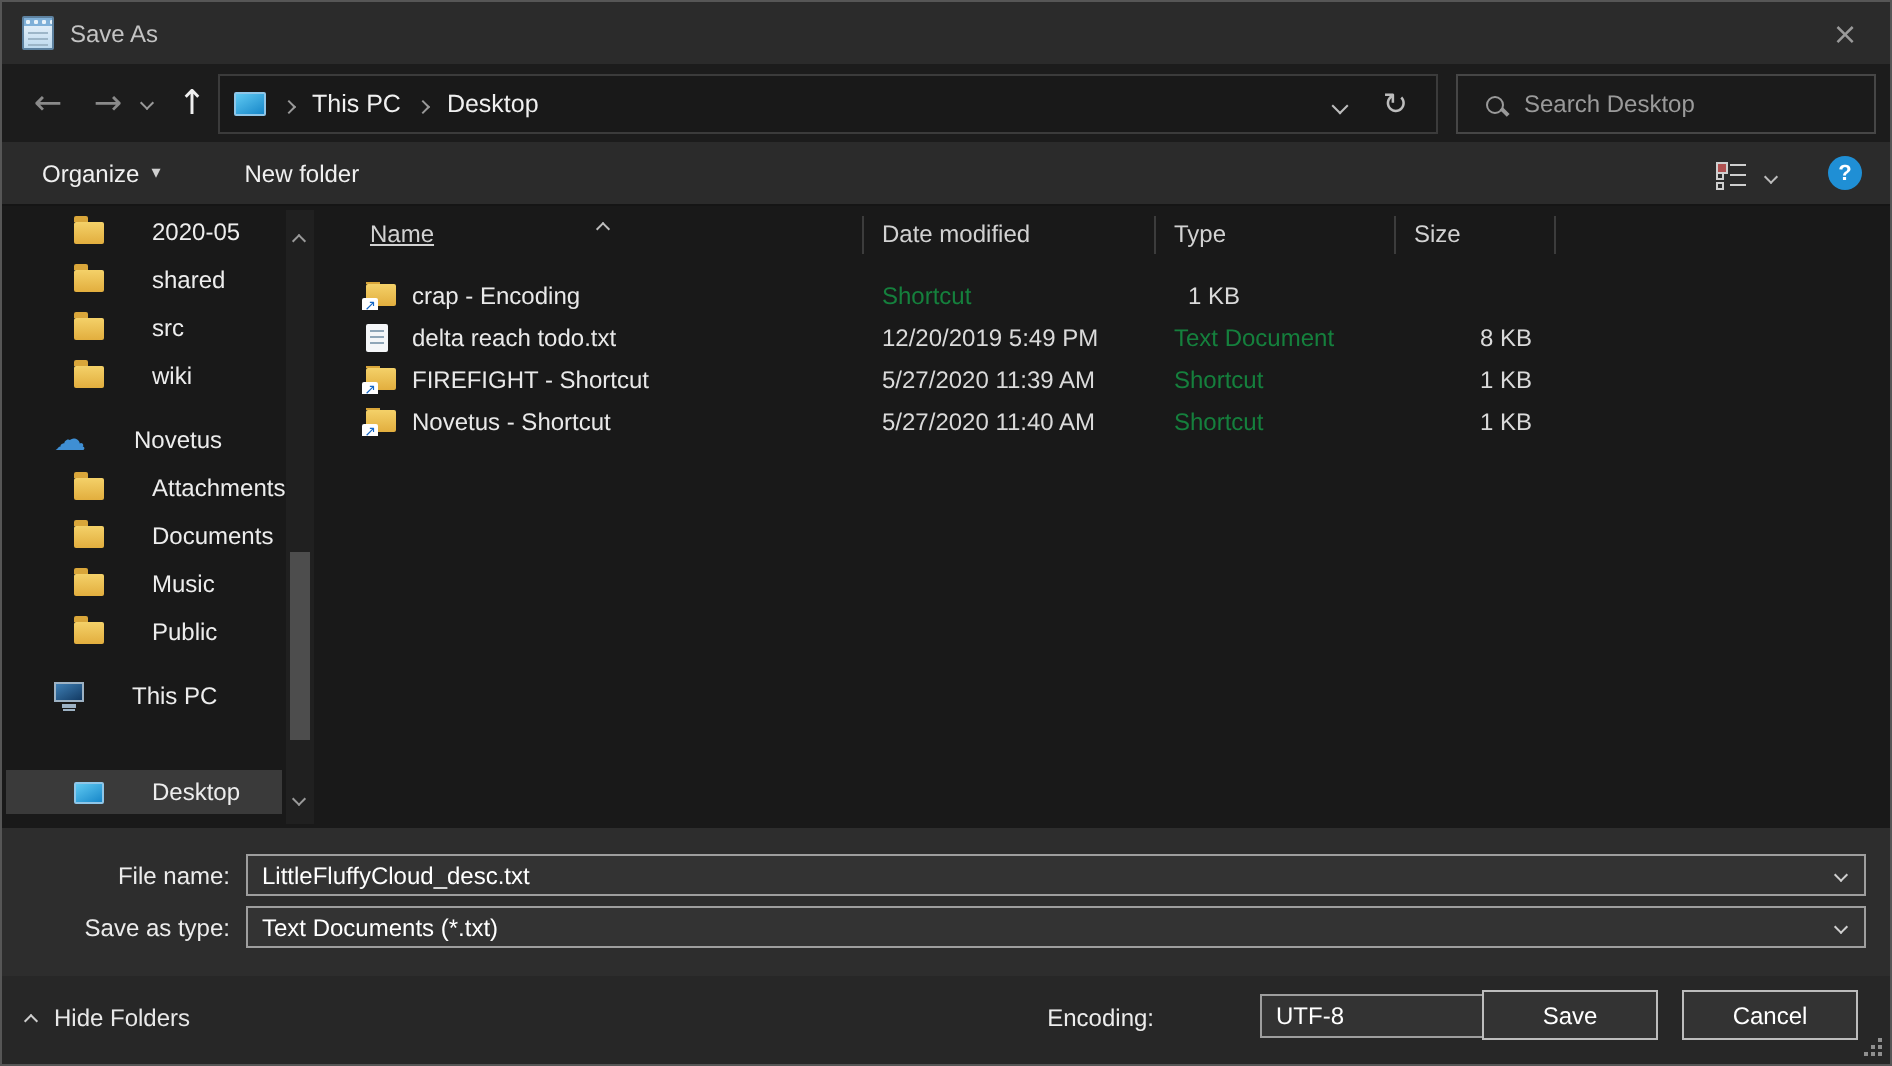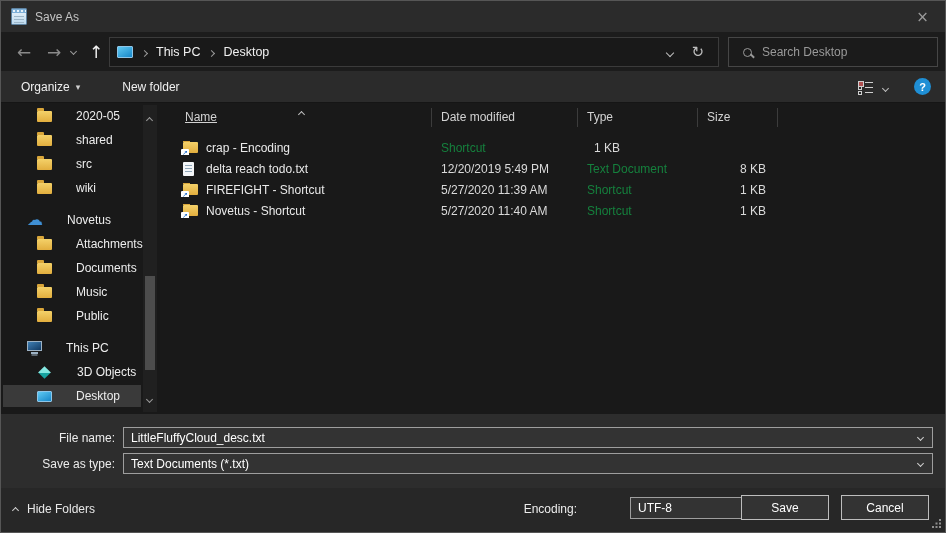--- a/index.html
+++ b/index.html
@@ -216,24 +216,20 @@
           <span class="lbl">Music</span>
         </div>
       <div class="side-item ind2" style="top:202px;">
           <span class="ic-folder"></span>
           <span class="lbl">Public</span>
         </div>
       <div class="side-item ind1" style="top:234px;">
           <span class="ic-pc"></span>
           <span class="lbl">This PC</span>
         </div>
-      <div class="side-item ind2" style="top:258px;">
-          <span class="ic-cube"></span>
-          <span class="lbl" style="margin-left:4px;">3D Objects</span>
-        </div>
       <div class="side-item ind2 sel" style="top:282px;">
           <span class="ic-screen" style="width:15px;height:11px;"></span>
           <span class="lbl">Desktop</span>
         </div>
       <div class="side-item ind2" style="top:306px;"></div>
 
       <div class="side-scroll">
         <span class="arr top"><span class="chev u sm"></span></span>
         <div class="side-thumb"></div>
         <span class="arr bot"><span class="chev d sm"></span></span>

